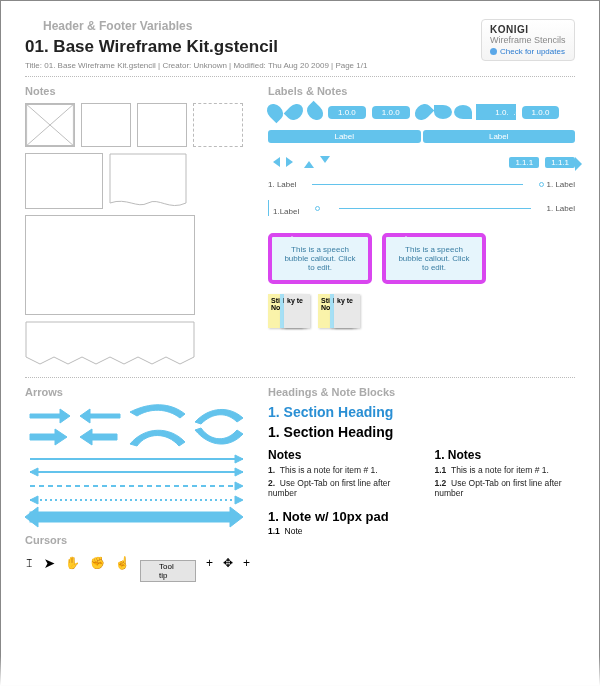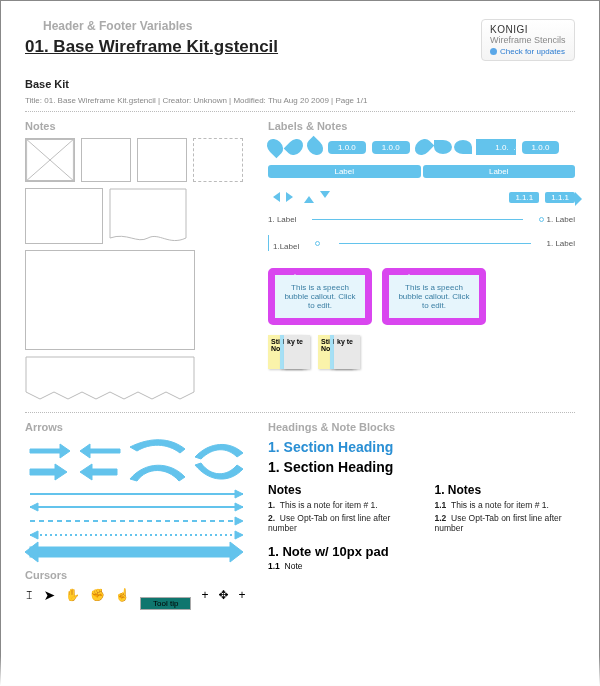--- a/index.html
+++ b/index.html
@@ -1,24 +1,24 @@
 <!DOCTYPE html>
 <html><head>
 <meta charset="utf-8">
 <style>
   * { box-sizing: border-box; margin: 0; padding: 0; }
   body { font-family: "Helvetica Neue", Arial, sans-serif; background: #fff; width: 600px; height: 686px; overflow: hidden; border: 1px solid #888; }
   .page { padding: 18px 24px; }
   .hdr-row { display: flex; justify-content: space-between; align-items: flex-start; }
   .hdr-var { color: #aaa; font-size: 12px; font-weight: bold; margin-bottom: 4px; padding-left: 18px; }
-  .title { font-size: 17px; font-weight: bold; color: #222; margin-bottom: 21px; text-decoration: underline; }
+  .title { font-size: 17px; font-weight: bold; color: #222; margin-bottom: 4px; }
   .subtitle { font-size: 11px; font-weight: bold; color: #222; margin-bottom: 6px; }
   .meta { font-size: 8px; color: #888; margin-bottom: 6px; }
   .badge-box { border: 1px solid #ddd; border-radius: 4px; padding: 4px 8px; background: linear-gradient(#fff,#f4f4f4); font-size: 9px; width: 94px; }
-  .badge-box .bt { font-weight: normal; font-size: 10px; color: #333; letter-spacing: .5px;}
+  .badge-box .bt { font-weight: bold; font-size: 10px; color: #333; letter-spacing: .5px;}
   .badge-box .bs { color: #888; }
   .badge-box .bc { color: #2a7bd0; font-size: 8px; display:flex; align-items:center; gap:3px; margin-top:2px;}
   .bc-dot{width:7px;height:7px;border-radius:50%;background:#5aa7e8;display:inline-block;}
   hr.dotted { border: none; border-top: 1px dotted #bbb; margin: 6px 0 8px; }
   .cols { display: flex; gap: 18px; }
   .col-l { width: 225px; }
   .col-r { flex: 1; }
   .sec-h { color: #aaa; font-size: 11px; font-weight: bold; margin-bottom: 6px; }
   .boxes-row { display: flex; gap: 6px; margin-bottom: 6px; }
   .box { border: 1px solid #bbb; background: #fff; }
@@ -43,50 +43,49 @@
   .tri-l{border:5px solid transparent;border-right:7px solid #63c3ec;}
   .tri-r{border:5px solid transparent;border-left:7px solid #63c3ec;}
   .tri-u{border:5px solid transparent;border-bottom:7px solid #63c3ec;}
   .tri-d{border:5px solid transparent;border-top:7px solid #63c3ec;}
   .sq-tag{background:#63c3ec;color:#fff;font-size:8px;padding:1px 6px;border-radius:2px;position:relative;}
   .sq-tag.pt:after{content:"";position:absolute;left:100%;top:0;border:7px solid transparent;border-left-color:#63c3ec;}
   .note-row{display:flex;gap:16px;font-size:8px;color:#555;margin:3px 0;align-items:center;width:100%;}
   .note-row .idot{width:5px;height:5px;border-radius:50%;border:1px solid #63c3ec;display:inline-block;margin-right:3px;}
   .line-conn{flex:1;border-top:1px solid #63c3ec;}
   .callouts{display:flex;gap:10px;margin-top:14px;}
-  .speech{width:104px;background:#e6f5fc;border:7px solid #d946ef;border-radius:5px;padding:8px;font-size:8px;color:#3a7ea3;text-align:center;position:relative;}
+  .speech{width:104px;background:#e6f5fc;border:4px solid #d946ef;border-radius:5px;padding:8px;font-size:8px;color:#3a7ea3;text-align:center;position:relative;}
   .speech:after{content:"";position:absolute;top:-7px;left:14px;border:6px solid transparent;border-bottom-color:#e6f5fc;}
   .stickies{display:flex;gap:8px;margin-top:10px;}
   .stk-grp{display:flex;}
   .stk{width:34px;height:34px;font-size:7px;padding:3px;font-weight:bold;box-shadow:1px 1px 2px rgba(0,0,0,.2);}
   .stk.y{background:#faf3aa;} .stk.b{background:#a6e0f5;} .stk.g{background:#e8e8e8;}
   .stk.ov{margin-left:-22px;width:26px;}
   .arrows-area{height:130px;}
   .arrows-area svg{width:100%;height:100%;}
   .cursors-row{display:flex;gap:10px;align-items:center;font-size:12px;}
-  .tooltip{background:#0f766e;border:1px solid #aaa;font-size:8px;padding:1px 12px;position:relative;top:8px;}
+  .tooltip{background:#e5e5e5;border:1px solid #aaa;font-size:8px;padding:1px 18px;position:relative;top:8px;}
   .h-blue{color:#2a8fd4;font-weight:bold;font-size:14px;margin-bottom:4px;}
   .h-black{font-weight:bold;font-size:14px;margin-bottom:8px;}
   .notes-cols{display:flex;gap:26px;}
   .notes-cols h4{font-size:12px;font-weight:bold;margin-bottom:3px;}
   .notes-cols ol{font-size:8.5px;padding-left:14px;color:#222;}
   .notes-cols li{margin-bottom:3px;}
   .padhead{font-size:13px;font-weight:bold;margin-top:8px;}
   .padnote{font-size:8.5px;margin-top:2px;}
   .fade{position:absolute;left:0;right:0;bottom:0;height:30px;background:linear-gradient(rgba(255,255,255,0),#fff);}
 </style>
 </head>
 <body>
 
 <div class="page">
   <div class="hdr-row">
     <div>
       <div class="hdr-var">Header &amp; Footer Variables</div>
       <div class="title">01. Base Wireframe Kit.gstencil</div>
-      <div class="subtitle">Base Kit</div>
     </div>
     <div class="badge-box">
       <div class="bt">KONIGI</div>
       <div class="bs">Wireframe Stencils</div>
       <div class="bc">
           <span class="bc-dot"></span>
           <span>Check for updates</span>
         </div>
     </div>
   </div>

